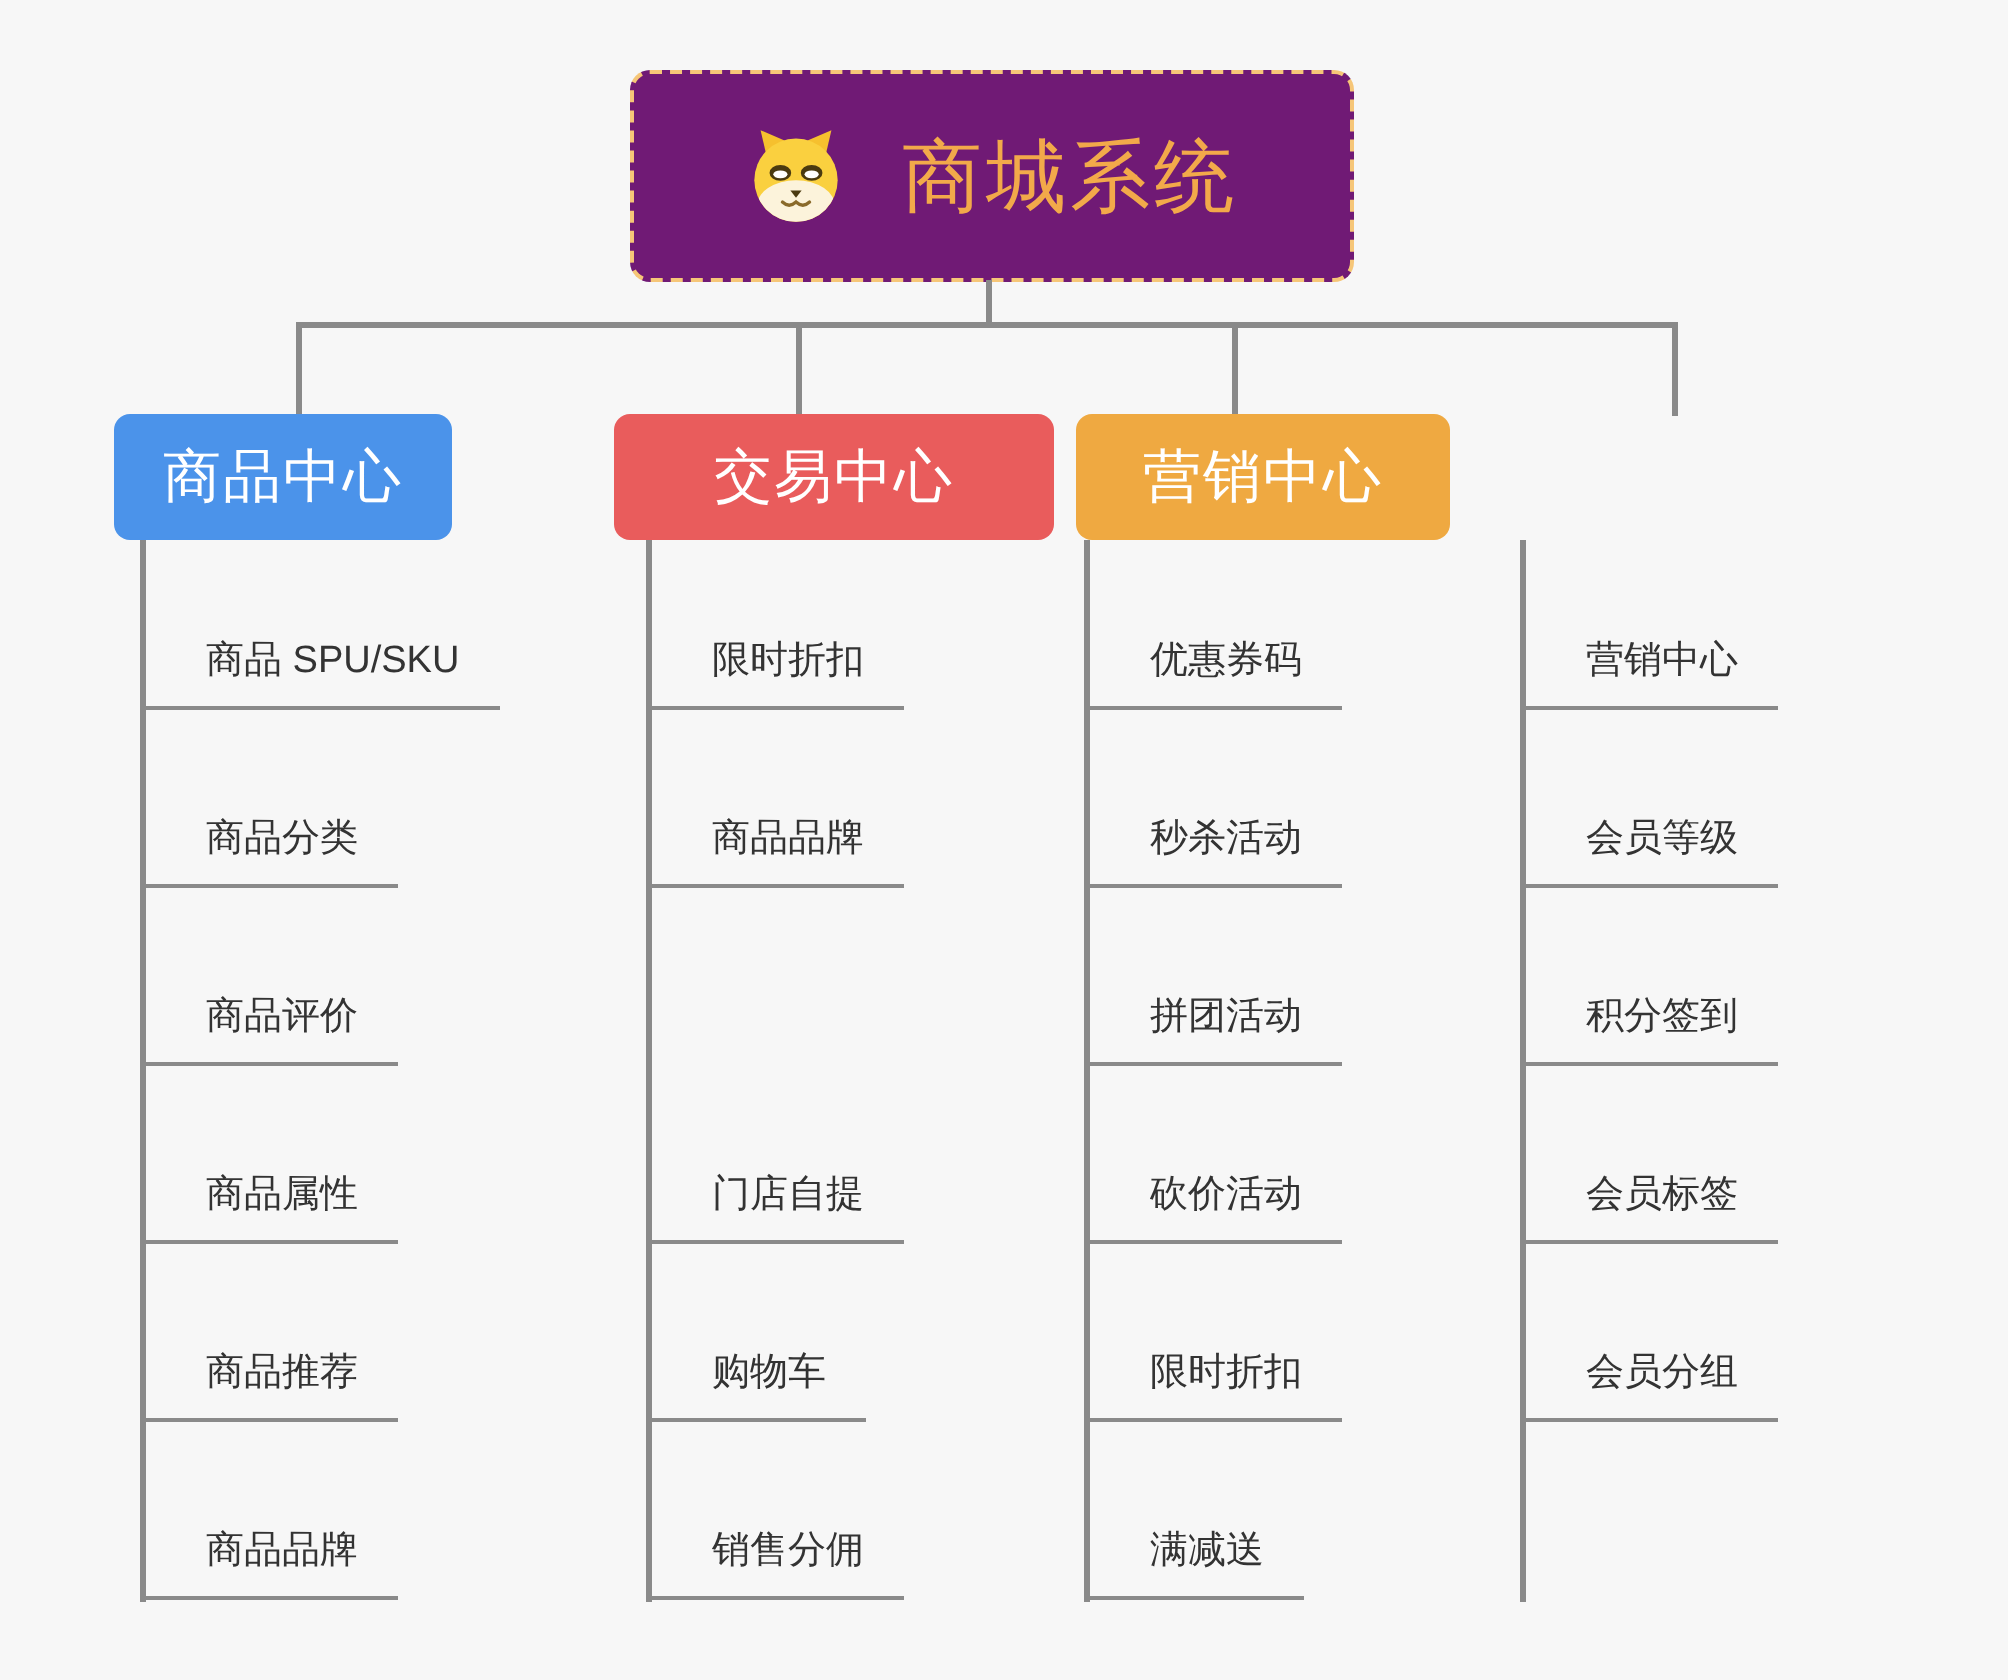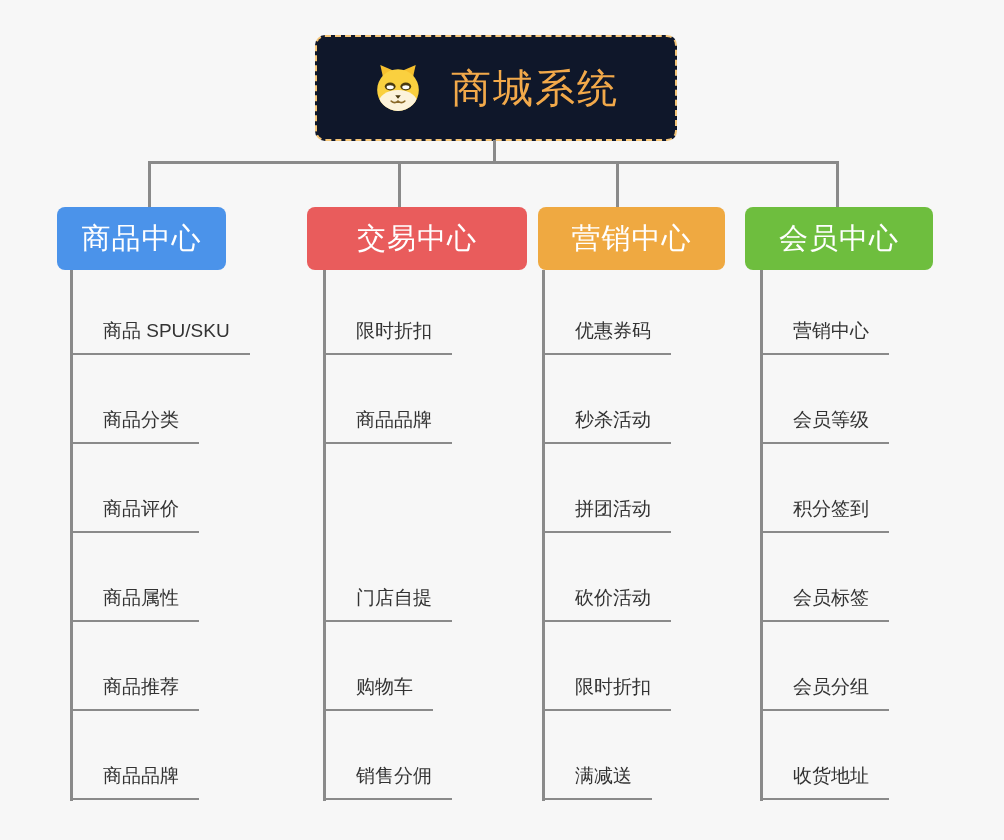--- a/index.html
+++ b/index.html
@@ -13,21 +13,21 @@
     --branch-green:#6ebe3e;
     --leaf-text:#333333;
   }
   html,body{margin:0;padding:0;}
   body{font-family:"Liberation Sans","DejaVu Sans",sans-serif;background:var(--canvas);}
   .canvas{position:relative;width:1004px;height:840px;background:var(--canvas);overflow:hidden;}
 
   
   .root-node{
     position:absolute;left:315px;top:35px;width:362px;height:106px;
-    background:#0f172a;border:2px dashed var(--root-border);border-radius:10px;
+    background:#701a75;border:2px dashed var(--root-border);border-radius:10px;
     box-sizing:border-box;display:flex;align-items:center;justify-content:center;gap:28px;
     cursor:pointer;
   }
   .root-title{font-size:40px;letter-spacing:2px;color:var(--root-accent);}
 
   
   .line{position:absolute;background:var(--connector);}
   .root-stub{left:493px;top:140px;width:3px;height:23px;}
   .bus{left:148px;top:161px;width:691px;height:3px;}
   .drop{top:161px;width:3px;height:47px;}
@@ -95,23 +95,20 @@
 
   <div class="branch-node b1">
     <span>商品中心</span>
   </div>
   <div class="branch-node b2">
     <span>交易中心</span>
   </div>
   <div class="branch-node b3">
     <span>营销中心</span>
   </div>
-  <div class="branch-node b4">
-    <span>会员中心</span>
-  </div>
 
   <div class="line spine s1"></div>
   <div class="line spine s2"></div>
   <div class="line spine s3"></div>
   <div class="line spine s4"></div>
 
   <div class="leaf c1 r1">商品 SPU/SKU</div>
   <div class="leaf c1 r2">商品分类</div>
   <div class="leaf c1 r3">商品评价</div>
   <div class="leaf c1 r4">商品属性</div>
@@ -129,15 +126,14 @@
   <div class="leaf c3 r3">拼团活动</div>
   <div class="leaf c3 r4">砍价活动</div>
   <div class="leaf c3 r5">限时折扣</div>
   <div class="leaf c3 r6">满减送</div>
 
   <div class="leaf c4 r1">营销中心</div>
   <div class="leaf c4 r2">会员等级</div>
   <div class="leaf c4 r3">积分签到</div>
   <div class="leaf c4 r4">会员标签</div>
   <div class="leaf c4 r5">会员分组</div>
-  <div class="leaf c4 r6">收货地址</div>
 
 </div>
 
 </body></html>

